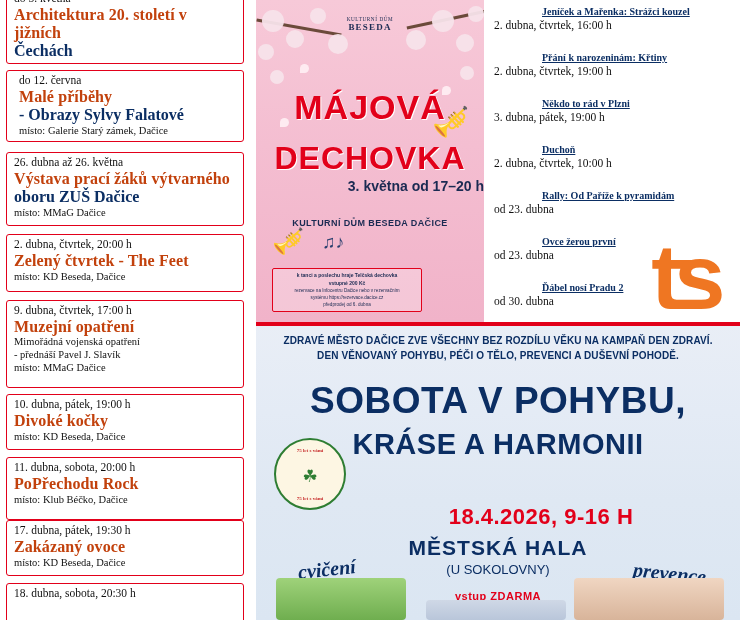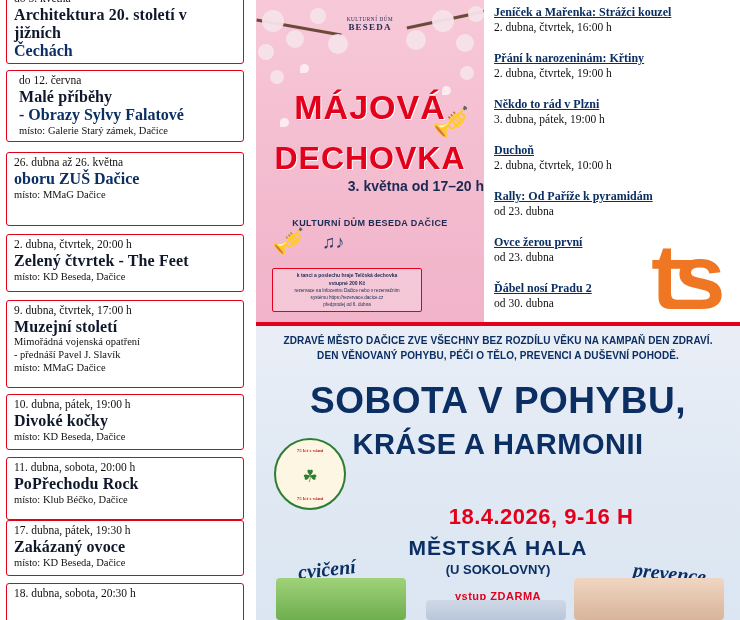--- a/index.html
+++ b/index.html
@@ -16,21 +16,21 @@
   .ev{
     position:absolute;left:6px;width:238px;
     border:1.6px solid #e2001a;
     border-radius:3px;
     background:#fff;
     box-sizing:border-box;
     padding:3px 7px 4px 7px;
     overflow:hidden;
   }
   .ev .date{font-size:11.5px;color:#111;line-height:1.15;margin-bottom:1px;}
-  .ev .title{font-size:16px;font-weight:bold;color:#0f172a;line-height:1.12;letter-spacing:.1px;}
+  .ev .title{font-size:16px;font-weight:bold;color:#c2410c;line-height:1.12;letter-spacing:.1px;}
   .ev .title2{font-size:16px;font-weight:bold;color:#0b2e63;line-height:1.12;}
   .ev .place{font-size:10.5px;color:#111;line-height:1.2;margin-top:1px;}
   .ev .note{font-size:10.5px;color:#111;line-height:1.2;}
 
   
   .center-poster{
     position:absolute;left:256px;top:0;width:228px;height:322px;
     background:linear-gradient(180deg,#f7c9d8 0%,#f4bed1 45%,#f1b3c9 100%);
     overflow:hidden;
   }
@@ -69,21 +69,21 @@
   }
   .mj-box b{font-size:5px;}
   .blossom{position:absolute;border-radius:50%;background:#f7e3ea;opacity:.95;}
   .petal{position:absolute;width:9px;height:9px;border-radius:50% 50% 50% 0;background:#fff0f4;opacity:.9;}
   .branch{position:absolute;background:#6b4a3a;}
   .trumpet{position:absolute;font-size:30px;color:#1a2a52;}
 
   
   .right-col{position:absolute;left:484px;top:0;width:256px;height:322px;background:#fff;}
   .pitem{position:absolute;left:10px;width:236px;}
-  .pitem .pt{font-size:12px;font-weight:bold;color:#0b2e63;text-decoration:underline;line-height:1.15;}
+  .pitem .pt{font-size:10px;font-weight:bold;color:#0b2e63;text-decoration:underline;line-height:1.15;margin-left:48px;}
   .pitem .pd{font-size:11.5px;color:#111;line-height:1.2;margin-top:1px;}
   .orange-g{
     position:absolute;right:14px;bottom:6px;
     font-family:"Liberation Sans",sans-serif;
     font-size:92px;line-height:78px;font-weight:bold;color:#ef7622;
   }
 
   
   .bottom{
     position:absolute;left:256px;top:322px;width:484px;height:298px;
@@ -112,21 +112,21 @@
     font-size:22px;font-weight:bold;color:#e2001a;letter-spacing:.5px;padding-left:43px;
   }
   .bt-place{
     position:absolute;left:0;top:214px;width:484px;text-align:center;
     font-family:"Liberation Sans",sans-serif;
     font-size:21px;font-weight:bold;color:#0b2e63;letter-spacing:1px;
   }
   .bt-place2{
     position:absolute;left:0;top:240px;width:484px;text-align:center;
     font-family:"Liberation Sans",sans-serif;
-    font-size:13px;font-weight:bold;color:#0b2e63;
+    font-size:13px;font-weight:normal;color:#0b2e63;
   }
   .bt-free{
     position:absolute;left:0;top:268px;width:484px;text-align:center;
     font-family:"Liberation Sans",sans-serif;
     font-size:11px;font-weight:bold;color:#e2001a;letter-spacing:.5px;
   }
   .bt-cv{
     position:absolute;left:42px;top:236px;
     font-family:"Liberation Serif",serif;
     font-size:20px;font-weight:bold;color:#0b2e63;font-style:italic;
@@ -166,33 +166,34 @@
 
     <div class="ev" style="top:70px;height:72px;padding-left:12px;">
       <div class="date">do 12. června</div>
       <div class="title">Malé příběhy</div>
       <div class="title2">- Obrazy Sylvy Falatové</div>
       <div class="place">místo: Galerie Starý zámek, Dačice</div>
     </div>
 
     <div class="ev" style="top:152px;height:74px;">
       <div class="date">26. dubna až 26. května</div>
+      <div class="title">Výstava prací žáků výtvarného</div>
       <div class="title2">oboru ZUŠ Dačice</div>
       <div class="place">místo: MMaG Dačice</div>
     </div>
 
     <div class="ev" style="top:234px;height:58px;">
       <div class="date">2. dubna, čtvrtek, 20:00 h</div>
       <div class="title">Zelený čtvrtek - The Feet</div>
       <div class="place">místo: KD Beseda, Dačice</div>
     </div>
 
     <div class="ev" style="top:300px;height:88px;">
       <div class="date">9. dubna, čtvrtek, 17:00 h</div>
-      <div class="title">Muzejní století</div>
+      <div class="title">Muzejní opatření</div>
       <div class="note">Mimořádná vojenská opatření</div>
       <div class="note">- přednáší Pavel J. Slavík</div>
       <div class="place">místo: MMaG Dačice</div>
     </div>
 
     <div class="ev" style="top:394px;height:56px;">
       <div class="date">10. dubna, pátek, 19:00 h</div>
       <div class="title">Divoké kočky</div>
       <div class="place">místo: KD Beseda, Dačice</div>
     </div>

